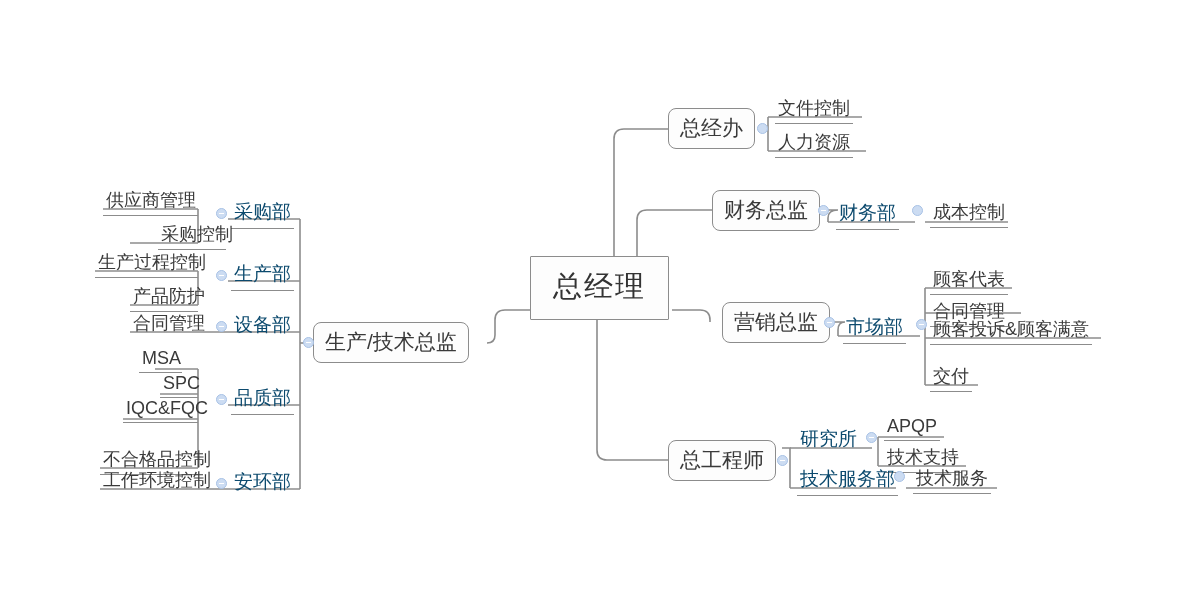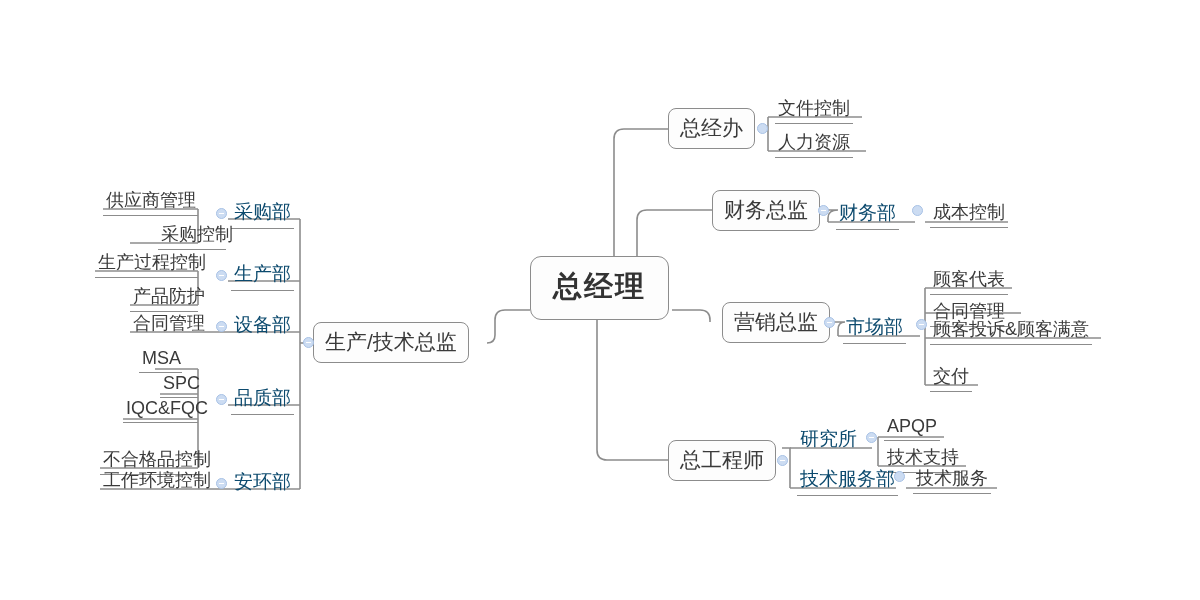--- a/index.html
+++ b/index.html
@@ -23,24 +23,24 @@
   }
   .node {
     position: absolute;
     box-sizing: border-box;
     white-space: nowrap;
     color: #3c3c3c;
   }
   
   .n0 {
     border: 1.3px solid #8c8c8c;
-    border-radius: 11px;
+    border-radius: 1px;
     background: #fdfdfd;
     font-size: 29px;
-    font-weight: bold;
+    font-weight: normal;
     letter-spacing: 2px;
     color: #333333;
     padding: 10px 22px 12px 22px;
     text-align: center;
   }
   
   .n1 {
     border: 1.2px solid #8c8c8c;
     border-radius: 8px;
     background: #fdfdfd;

